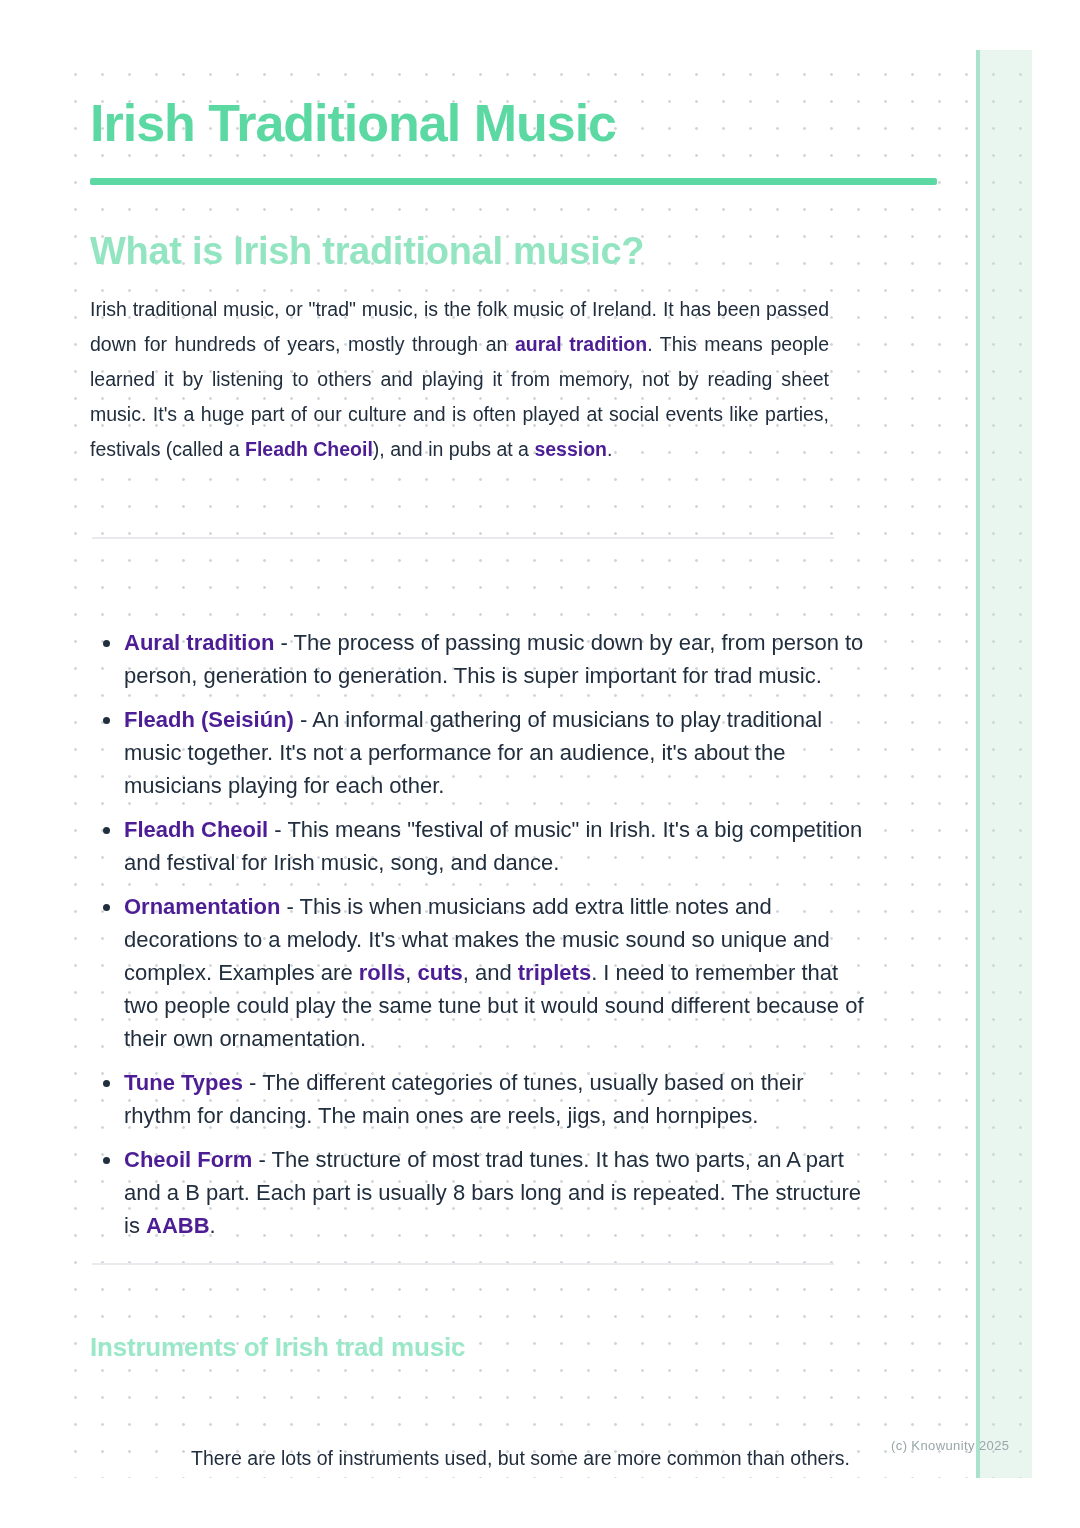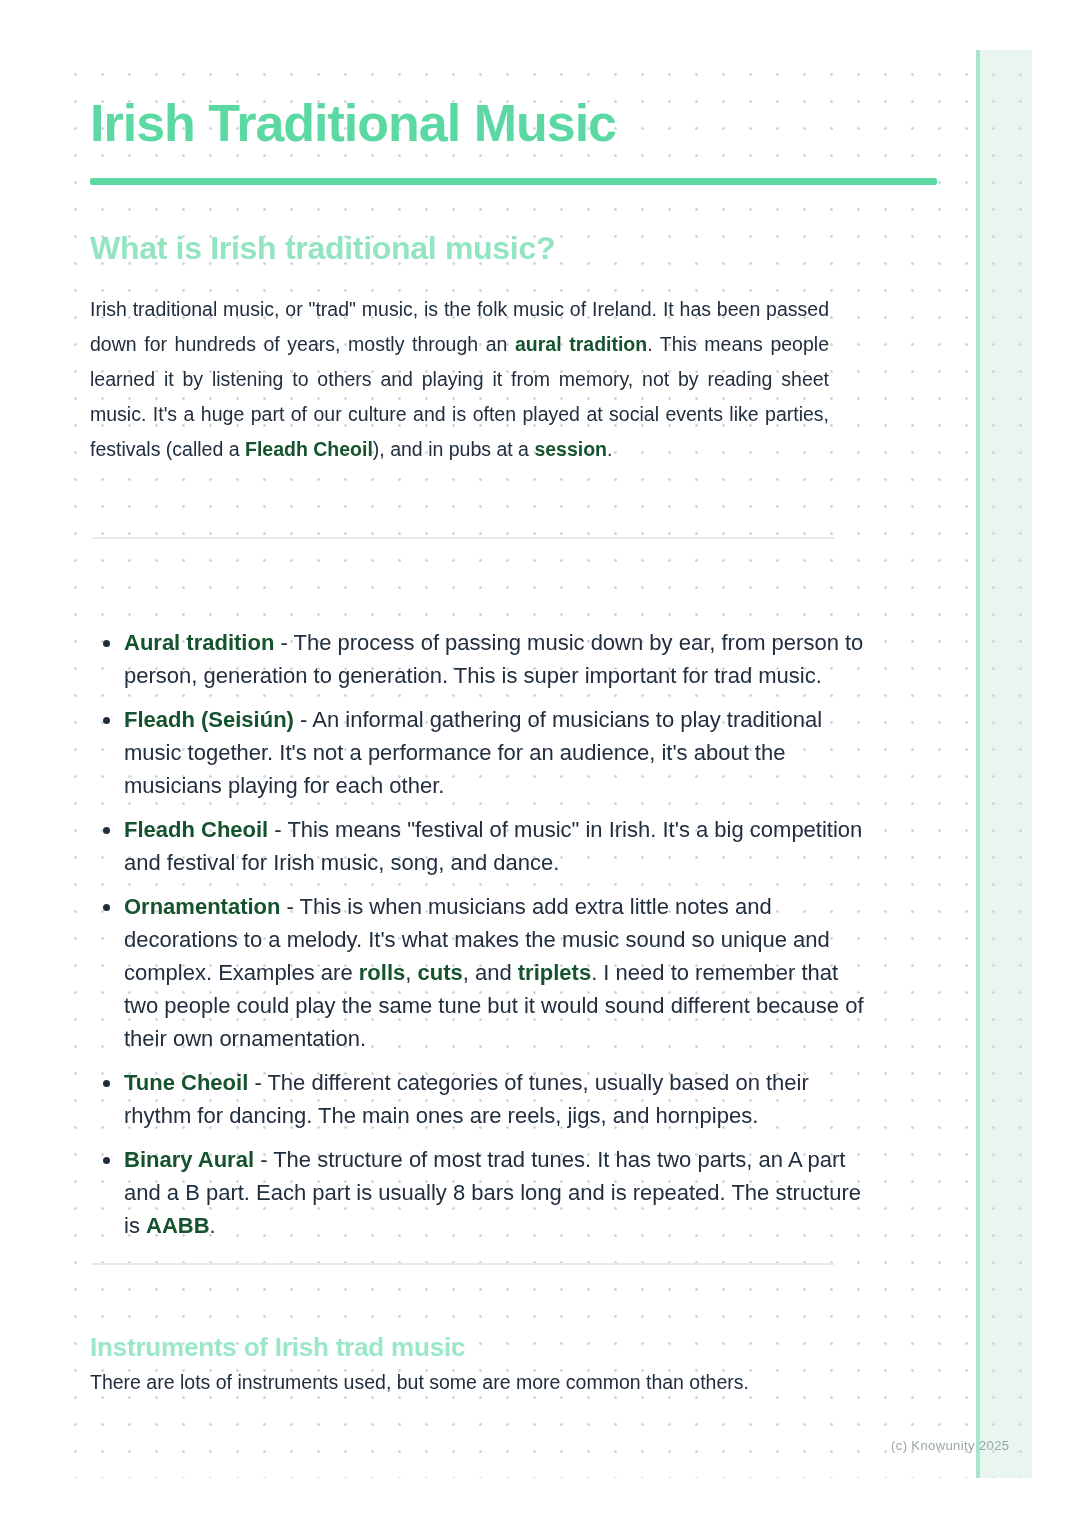--- a/index.html
+++ b/index.html
@@ -34,39 +34,39 @@
     position:absolute;left:90px;top:96px;margin:0;
     font-size:52px;font-weight:bold;letter-spacing:-1px;
     color:#5cd9a3;line-height:1.05;
   }
   .title-underline{
     position:absolute;left:90px;top:178px;width:847px;height:7px;
     background:#5cd9a3;border-radius:2px;
   }
   .h2{
     position:absolute;left:90px;margin:0;
-    font-size:32px;font-weight:bold;color:#93e5c2;
+    font-size:38px;font-weight:bold;color:#93e5c2;
     letter-spacing:-0.3px;line-height:1.1;
   }
   .h2.what{top:231px;}
   .h2.keyterms{top:566px;}
   .h2.closer{top:1303px;}
   .h3{
     position:absolute;left:90px;top:1333px;margin:0;
     font-size:26px;font-weight:bold;color:#9ae8c8;
     letter-spacing:-0.2px;line-height:1.1;
   }
   .body-par{
     position:absolute;left:90px;width:739px;margin:0;
     font-size:19.5px;line-height:35px;color:#212e3e;
     text-align:justify;
   }
   .body-par.intro{top:292px;}
-  .body-par.instruments{top:1368px;text-align:left;width:760px;line-height:28px;}
-  .body-par strong, .bullet-list strong{font-weight:bold;color:#14532d;}
+  .body-par.instruments{top:1444px;text-align:right;width:760px;line-height:28px;}
+  .body-par strong, .bullet-list strong{font-weight:bold;color:#4c1d95;}
   .divider{
     position:absolute;left:92px;width:742px;height:2px;background:#e8eaed;
   }
   .divider.d1{top:537px;}
   .divider.d2{top:1263px;}
   .bullet-list{
     position:absolute;left:90px;top:626px;width:745px;
     margin:0;padding:0 0 0 33px;
     font-size:22px;line-height:33px;color:#212e3e;
     list-style:disc;
@@ -94,22 +94,22 @@
   <p class="body-par intro"><span>Irish traditional music, or "trad" music, is the folk music of Ireland. It has been passed down for hundreds of years, mostly through an </span><strong>aural tradition</strong><span>. This means people learned it by listening to others and playing it from memory, not by reading sheet music. It's a huge part of our culture and is often played at social events like parties, festivals (called a </span><strong>Fleadh Cheoil</strong><span>), and in pubs at a </span><strong>session</strong><span>.</span></p>
 
   <div class="divider d1"></div>
 
 
   <ul class="bullet-list">
     <li><strong>Aural tradition</strong><span> - The process of passing music down by ear, from person to person, generation to generation. This is super important for trad music.</span></li>
     <li><strong>Fleadh (Seisiún)</strong><span> - An informal gathering of musicians to play traditional music together. It's not a performance for an audience, it's about the musicians playing for each other.</span></li>
     <li><strong>Fleadh Cheoil</strong><span> - This means "festival of music" in Irish. It's a big competition and festival for Irish music, song, and dance.</span></li>
     <li><strong>Ornamentation</strong><span> - This is when musicians add extra little notes and decorations to a melody. It's what makes the music sound so unique and complex. Examples are </span><strong>rolls</strong><span>, </span><strong>cuts</strong><span>, and </span><strong>triplets</strong><span>. I need to remember that two people could play the same tune but it would sound different because of their own ornamentation.</span></li>
-    <li><strong>Tune Cheoil</strong><span> - The different categories of tunes, usually based on their rhythm for dancing. The main ones are reels, jigs, and hornpipes.</span></li>
-    <li><strong>Binary Aural</strong><span> - The structure of most trad tunes. It has two parts, an A part and a B part. Each part is usually 8 bars long and is repeated. The structure is </span><strong>AABB</strong><span>.</span></li>
+    <li><strong>Tune Types</strong><span> - The different categories of tunes, usually based on their rhythm for dancing. The main ones are reels, jigs, and hornpipes.</span></li>
+    <li><strong>Cheoil Form</strong><span> - The structure of most trad tunes. It has two parts, an A part and a B part. Each part is usually 8 bars long and is repeated. The structure is </span><strong>AABB</strong><span>.</span></li>
   </ul>
 
   <div class="divider d2"></div>
 
 
   <h3 class="h3">Instruments of Irish trad music</h3>
 
   <p class="body-par instruments">There are lots of instruments used, but some are more common than others.</p>
 
 </div>

